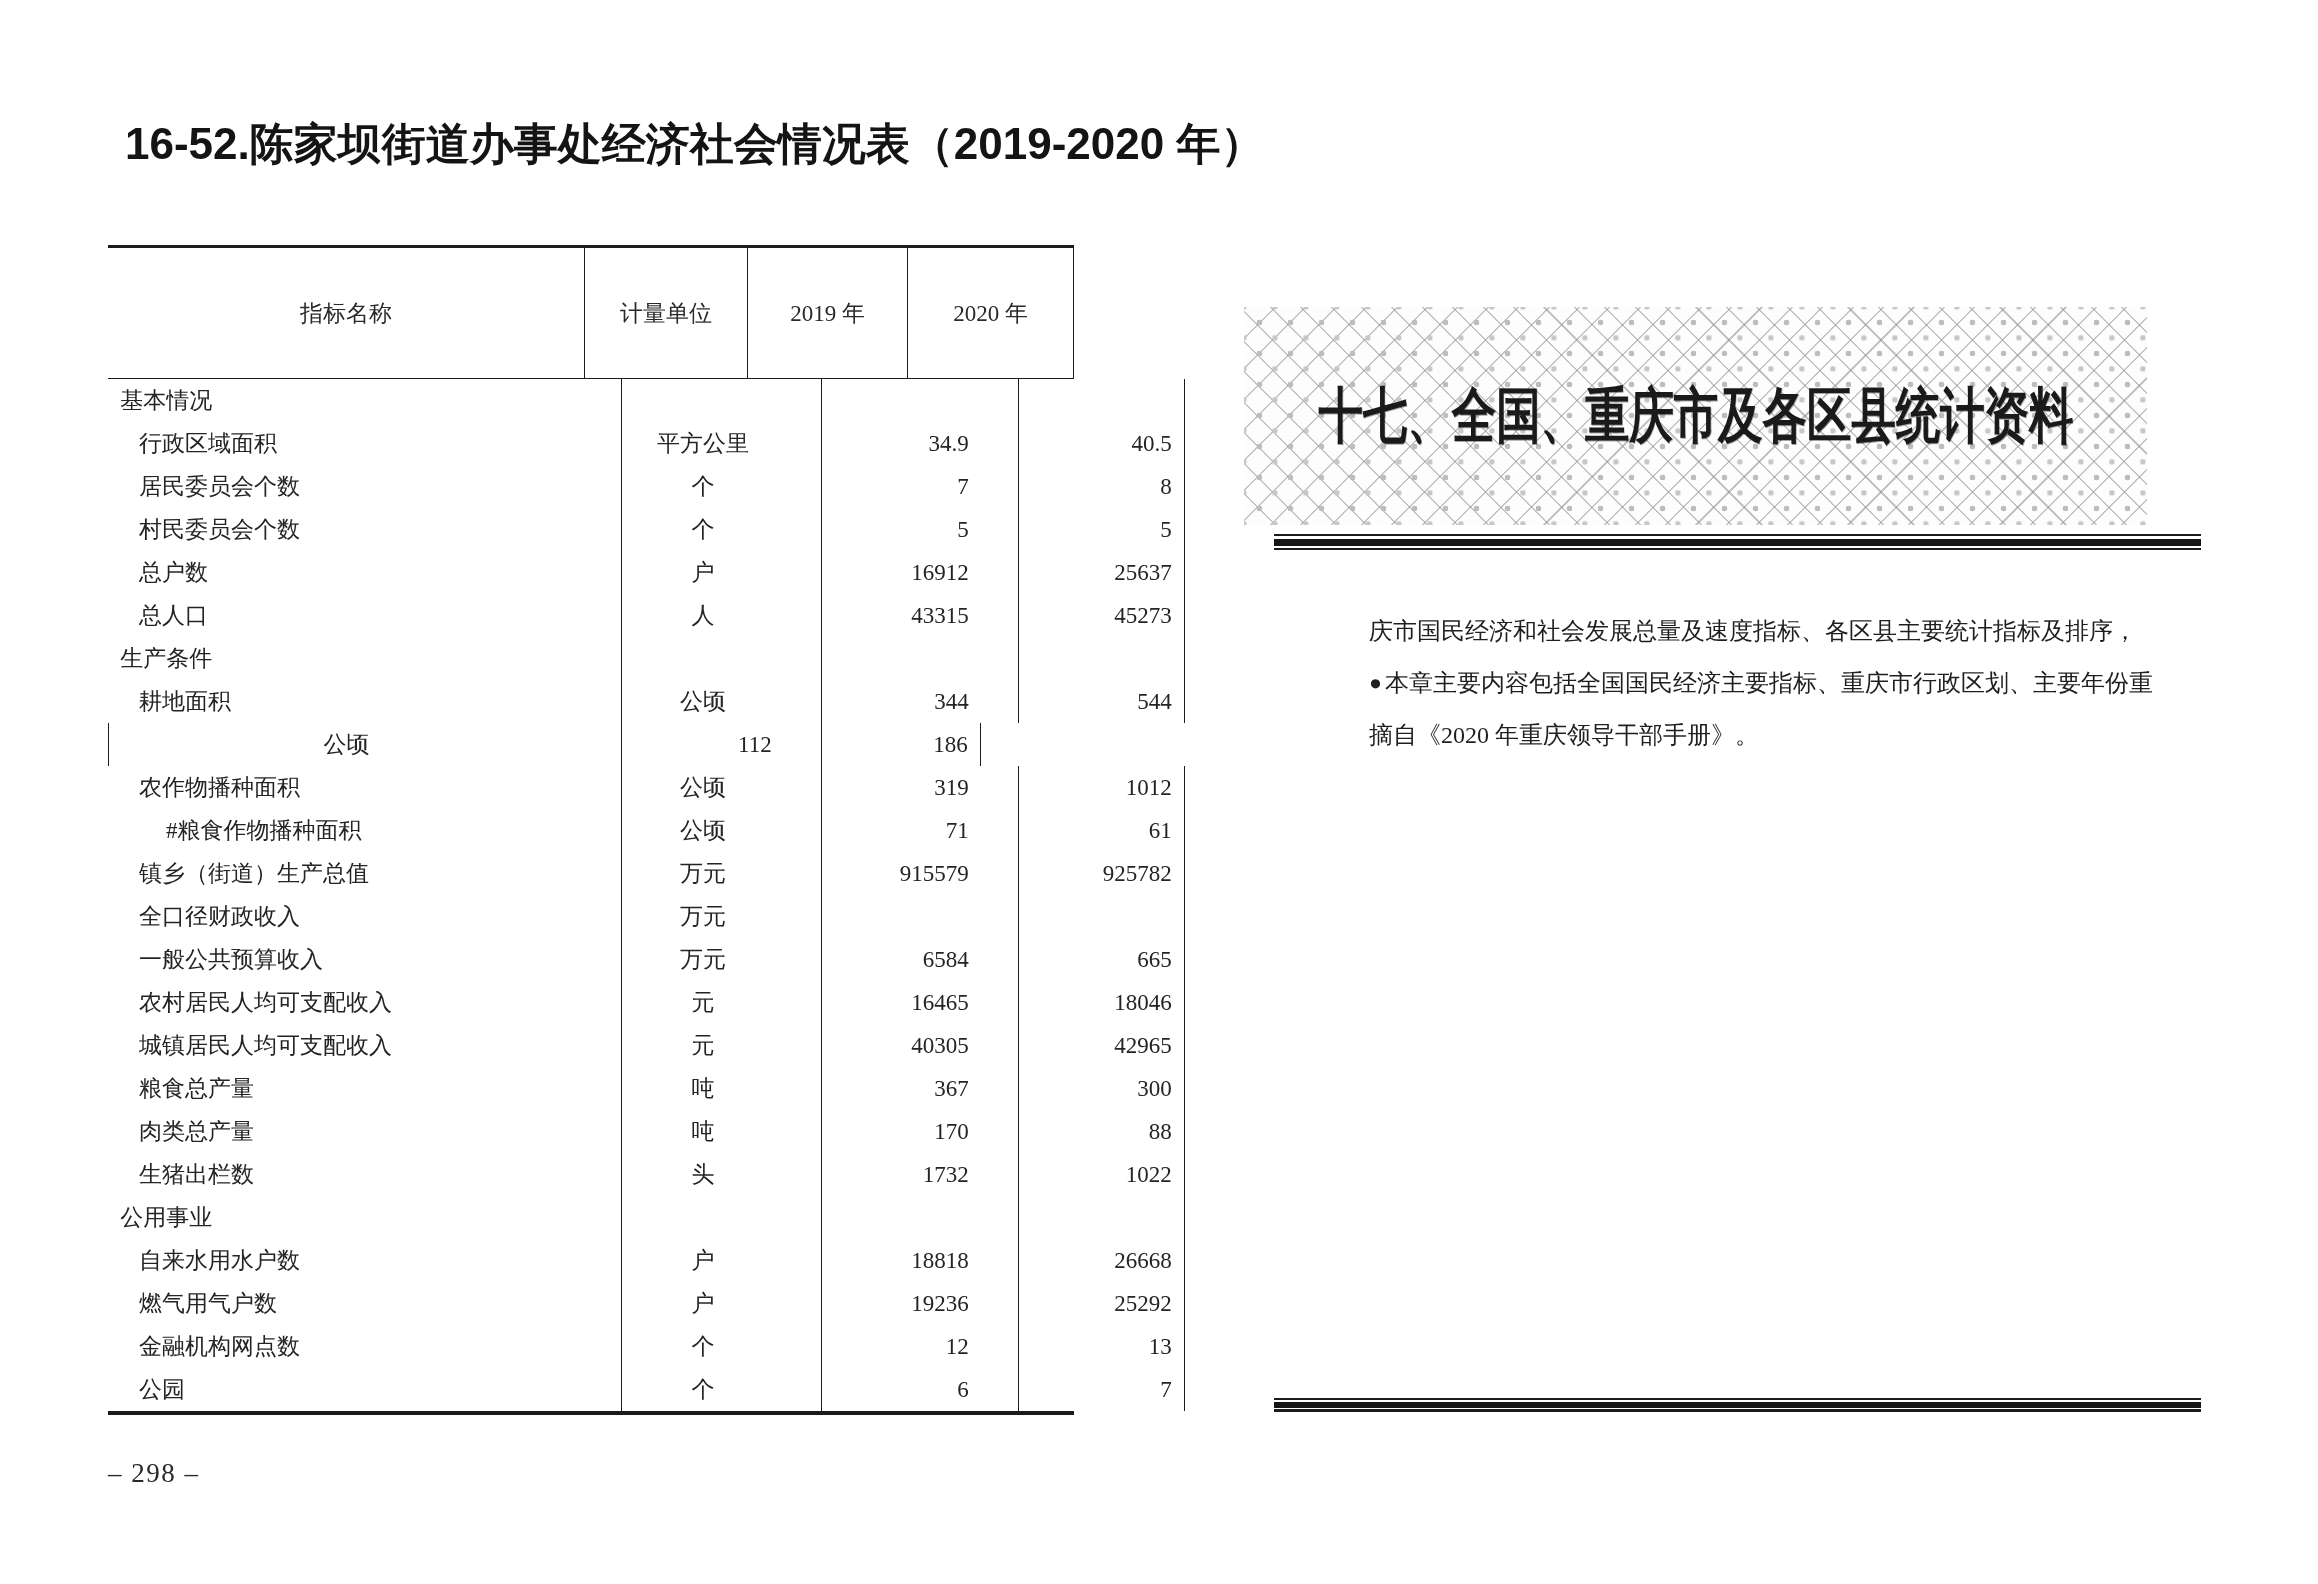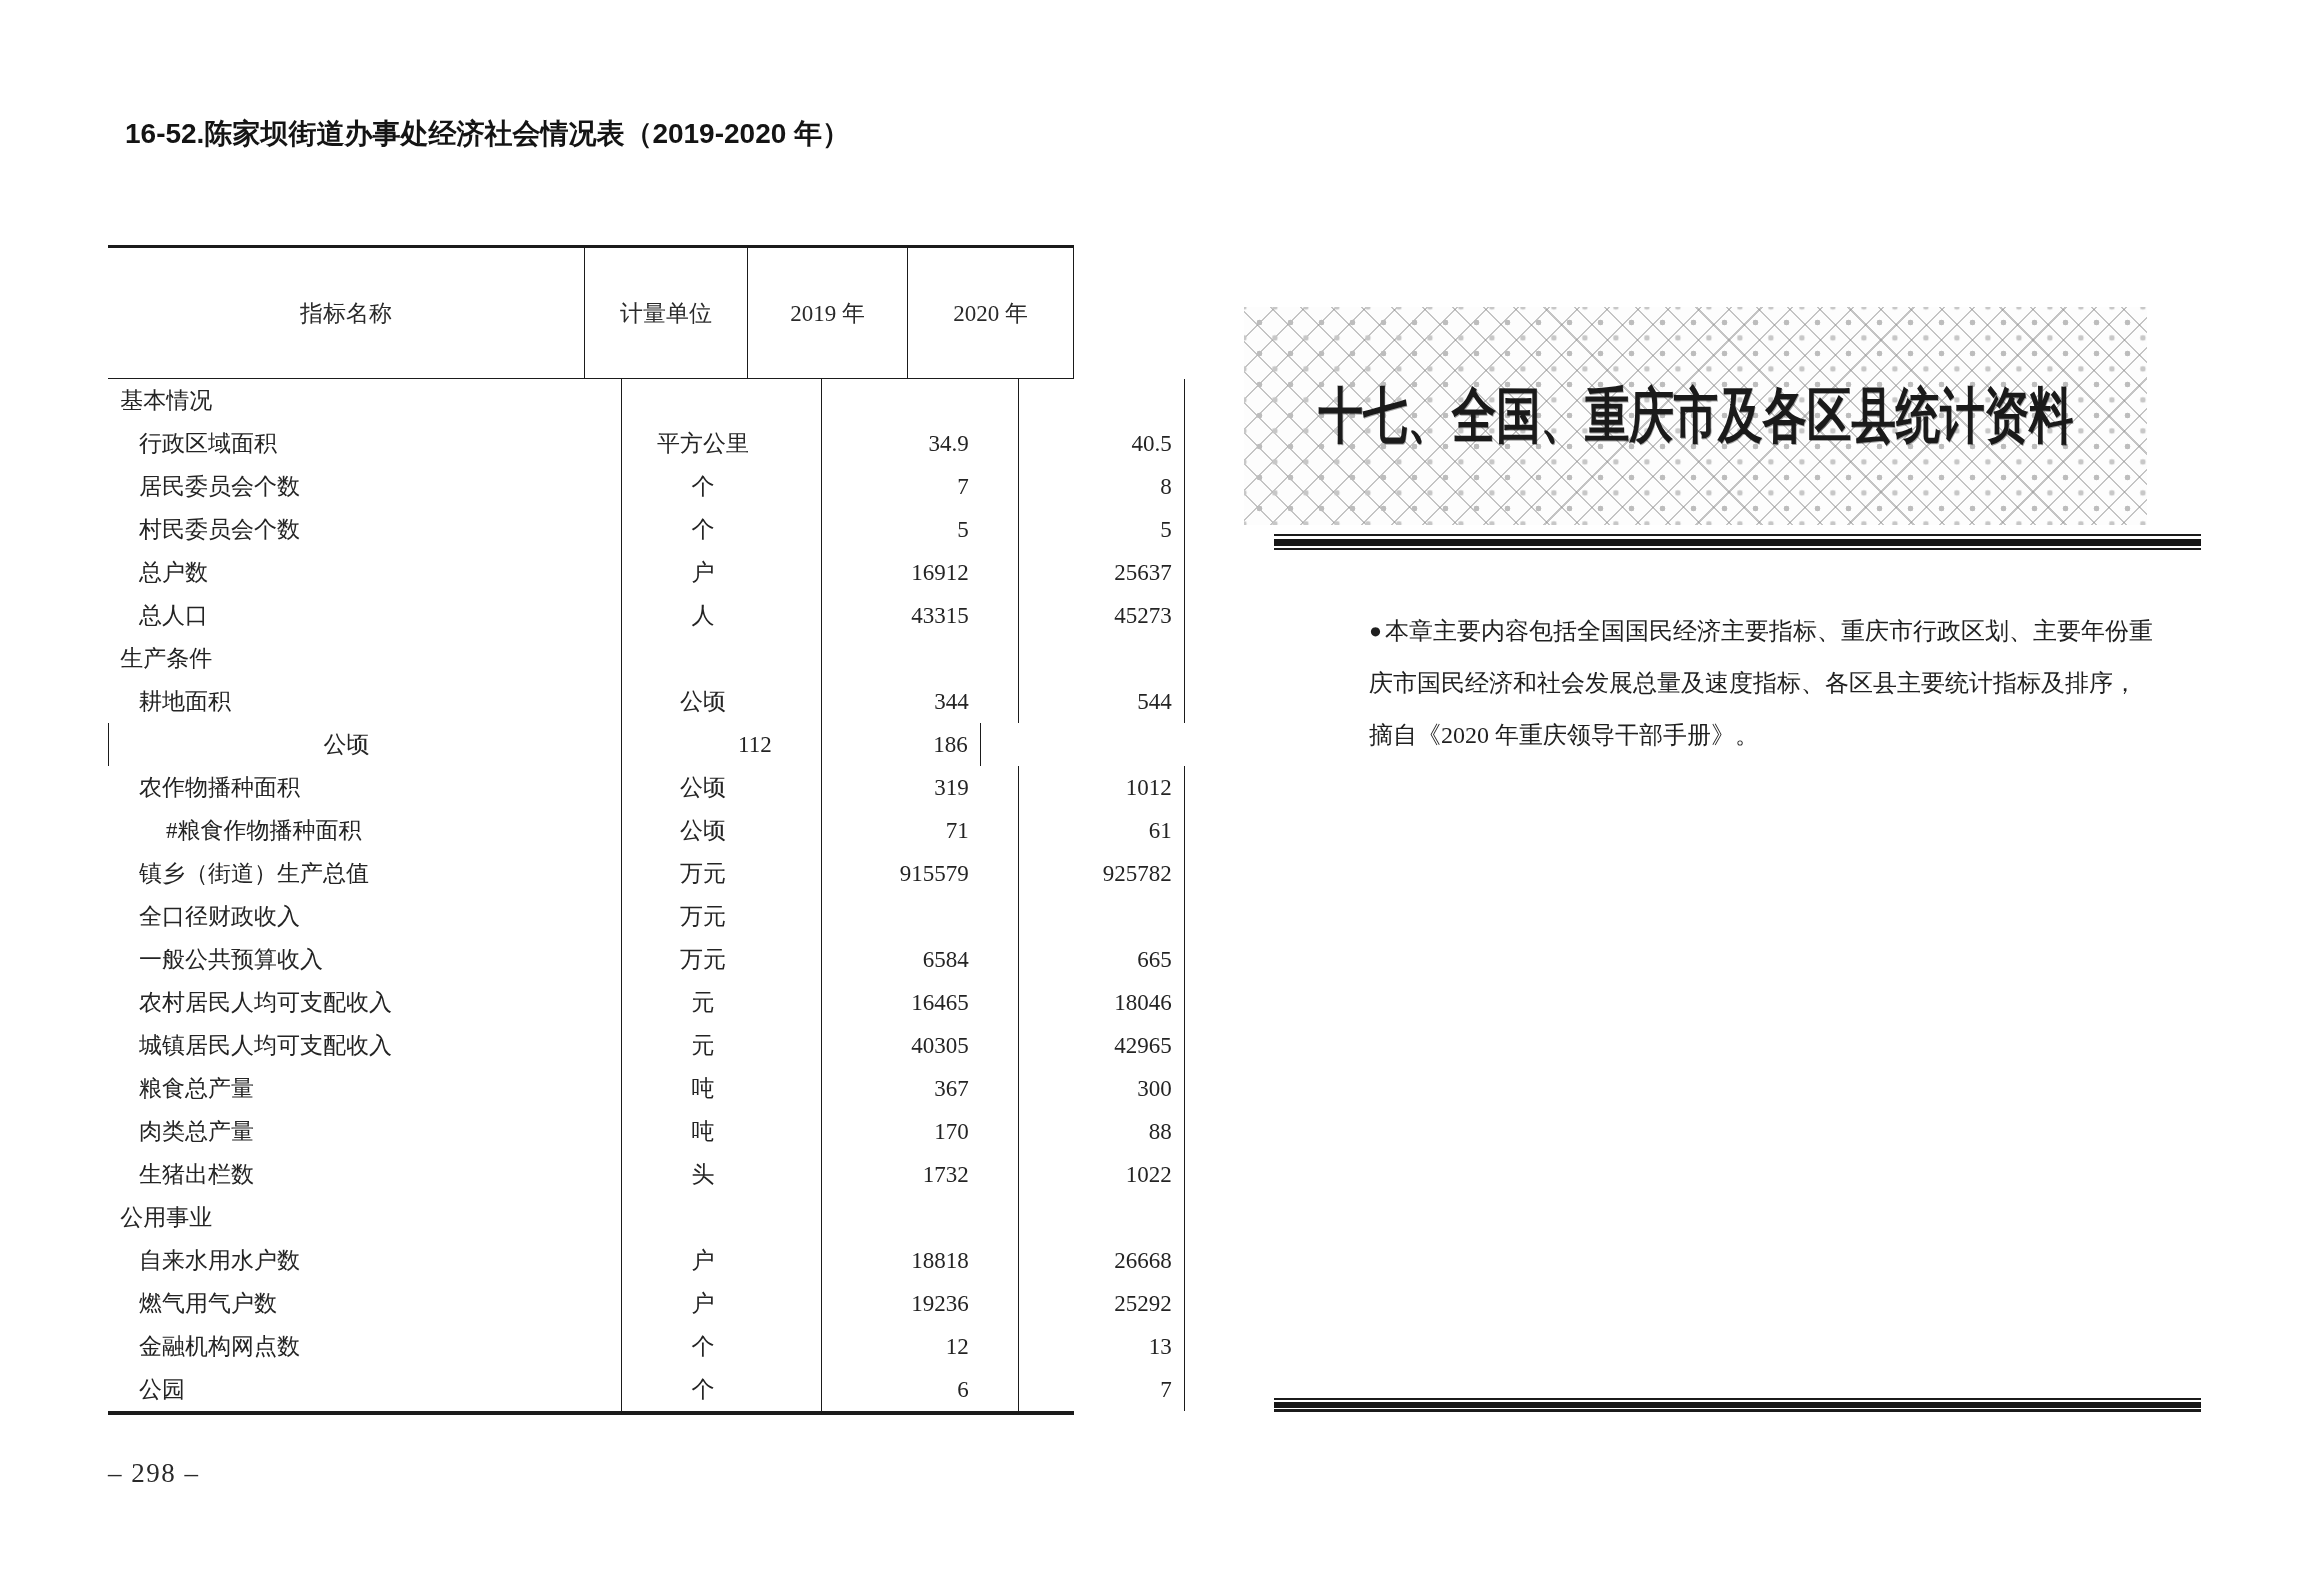--- a/index.html
+++ b/index.html
@@ -10,21 +10,21 @@
     font-family:"Liberation Serif","DejaVu Serif",serif;
     color:#1c1c1c;
     overflow:hidden;
   }
   .spread{position:absolute;inset:0;}
 
   
   .doc-title{
     position:absolute;left:125px;top:115px;
     font-family:"Liberation Sans","DejaVu Sans",sans-serif;
-    font-weight:700;font-size:28px;letter-spacing:0px;color:#141414;
+    font-weight:700;font-size:44px;letter-spacing:0px;color:#141414;
     white-space:nowrap;
   }
   .stats-table{
     position:absolute;left:108px;top:221px;width:966px;
   }
   .thead{
     display:grid;grid-template-columns:476px 163px 160px 167px;
     height:130px;
     border-top:3.1px solid #1b1b1b;
     border-bottom:1.5px solid #1b1b1b;
@@ -259,22 +259,22 @@
     <span class="banner-text">十七、全国、重庆市及各区县统计资料</span>
   </div>
 
   <div class="rule-group rule-top">
     <div class="rule-thin"></div>
     <div class="rule-thick"></div>
     <div class="rule-thin"></div>
   </div>
 
   <div class="chapter-intro">
+    <span class="intro-line">庆市国民经济和社会发展总量及速度指标、各区县主要统计指标及排序，</span>
     <span class="intro-line first"><span class="bullet">●</span><span>本章主要内容包括全国国民经济主要指标、重庆市行政区划、主要年份重</span></span>
-    <span class="intro-line">庆市国民经济和社会发展总量及速度指标、各区县主要统计指标及排序，</span>
     <span class="intro-line">摘自《2020 年重庆领导干部手册》。</span>
   </div>
 
   <div class="rule-group rule-bottom">
     <div class="rule-thin"></div>
     <div class="rule-thick"></div>
     <div class="rule-thin"></div>
   </div>
 
 </div>

